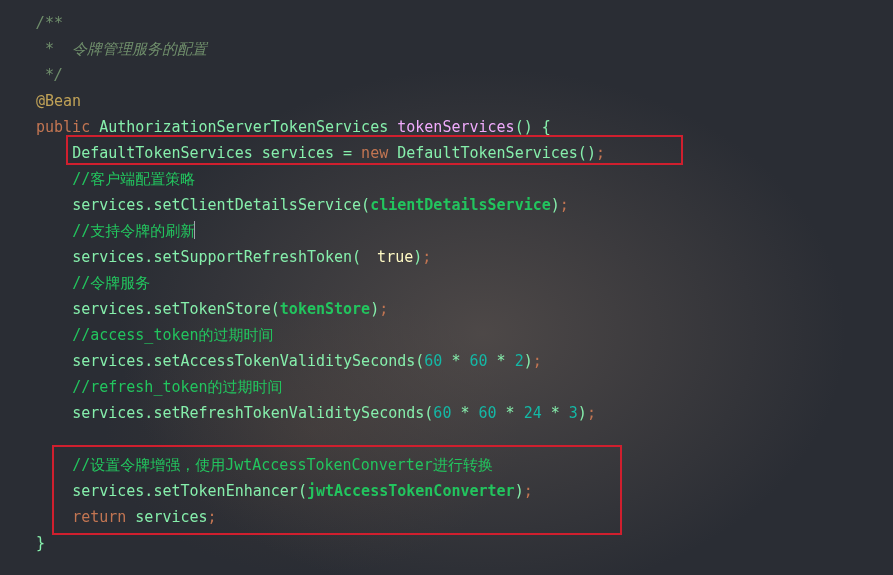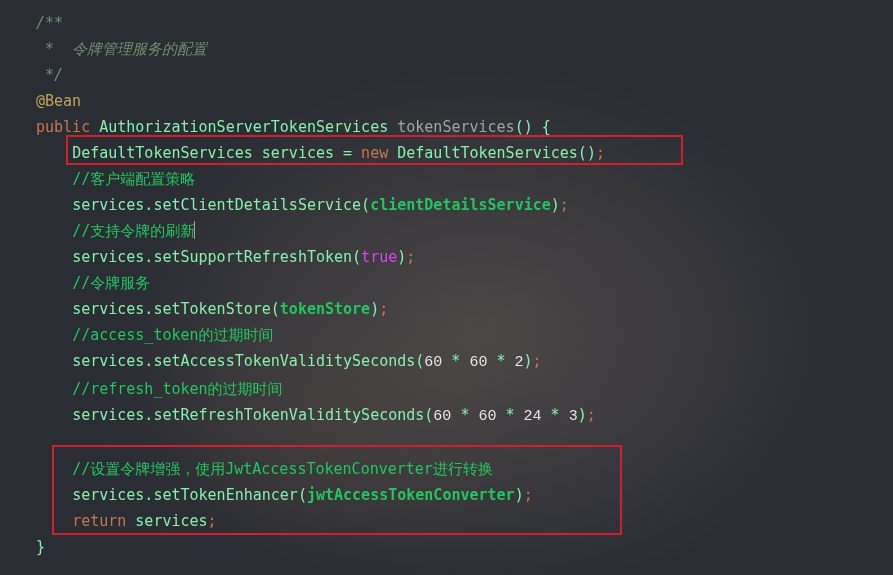--- a/index.html
+++ b/index.html
@@ -27,24 +27,24 @@
     position: relative;
     margin: 0;
     padding: 10px 0 0 36px;
     white-space: pre;
     font-family: inherit;
   }
   .c-doc    { color: #6f8e6b; font-style: italic; }
   .c-comment{ color: #22c55e; }
   .c-anno   { color: #c0a257; }
   .c-kw     { color: #c27552; margin-top: 21px; }
-  .c-fn     { color: #a3a3a3; }
+  .c-fn     { color: #f0abfc; }
   .c-field  { color: #22c55e; font-weight: bold; }
-  .c-bool   { color: #d946ef; }
-  .c-num    { color: #e5e5e5; font-family: Liberation Mono, monospace; }
+  .c-bool   { color: #fef9c3; margin-left: 16px; }
+  .c-num    { color: #14b8a6; }
   .c-punct  { color: #c27552; }
   .c-default{ color: #86efac; }
 
   .hl {
     position: absolute;
     border: 2px solid #d01f2e;
     pointer-events: none;
     box-sizing: border-box;
   }
   .hl1 { left: 66px;  top: 135px; width: 617px; height: 30px; }

